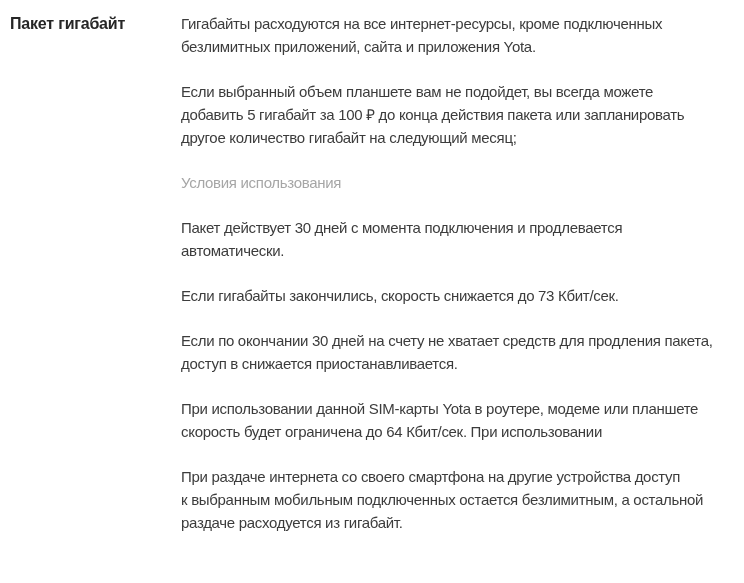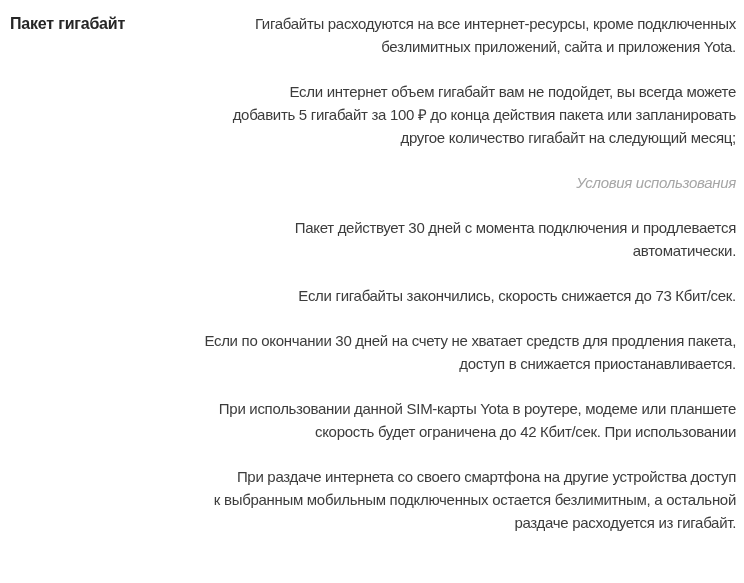--- a/index.html
+++ b/index.html
@@ -26,56 +26,54 @@
     margin: 0;
     font-size: 16px;
     font-weight: bold;
     line-height: 23px;
     letter-spacing: -0.2px;
     color: var(--title-color, #262626);
   }
   .right-col {
     flex: 1;
     min-width: 0;
-    text-align: right;
   }
   .para {
     margin: 0 0 22px 0;
   }
   .line {
     display: block;
     font-size: 15px;
     line-height: 23px;
     letter-spacing: -0.3px;
     white-space: nowrap;
     color: var(--body-color, #3c3c3c);
   }
   .para.muted .line {
     color: var(--muted-color, #a6a6a6);
-    font-style: italic;
   }
 </style>
 </head>
 <body>
 
 <div class="page">
 
   <div class="left-col">
     <h2 class="row-title">Пакет гигабайт</h2>
   </div>
 
   <div class="right-col">
 
     <div class="para">
       <span class="line">Гигабайты расходуются на все интернет-ресурсы, кроме подключенных</span>
       <span class="line">безлимитных приложений, сайта и приложения Yota.</span>
     </div>
 
     <div class="para">
-      <span class="line">Если интернет объем гигабайт вам не подойдет, вы всегда можете</span>
+      <span class="line">Если выбранный объем планшете вам не подойдет, вы всегда можете</span>
       <span class="line">добавить 5 гигабайт за 100 ₽ до конца действия пакета или запланировать</span>
       <span class="line">другое количество гигабайт на следующий месяц;</span>
     </div>
 
     <div class="para muted">
       <span class="line">Условия использования</span>
     </div>
 
     <div class="para">
       <span class="line">Пакет действует 30 дней с момента подключения и продлевается</span>
@@ -86,21 +84,21 @@
       <span class="line">Если гигабайты закончились, скорость снижается до 73 Кбит/сек.</span>
     </div>
 
     <div class="para">
       <span class="line">Если по окончании 30 дней на счету не хватает средств для продления пакета,</span>
       <span class="line">доступ в снижается приостанавливается.</span>
     </div>
 
     <div class="para">
       <span class="line">При использовании данной SIM-карты Yota в роутере, модеме или планшете</span>
-      <span class="line">скорость будет ограничена до 42 Кбит/сек. При использовании</span>
+      <span class="line">скорость будет ограничена до 64 Кбит/сек. При использовании</span>
     </div>
 
     <div class="para">
       <span class="line">При раздаче интернета со своего смартфона на другие устройства доступ</span>
       <span class="line">к выбранным мобильным подключенных остается безлимитным, а остальной</span>
       <span class="line">раздаче расходуется из гигабайт.</span>
     </div>
 
   </div>
 </div>

